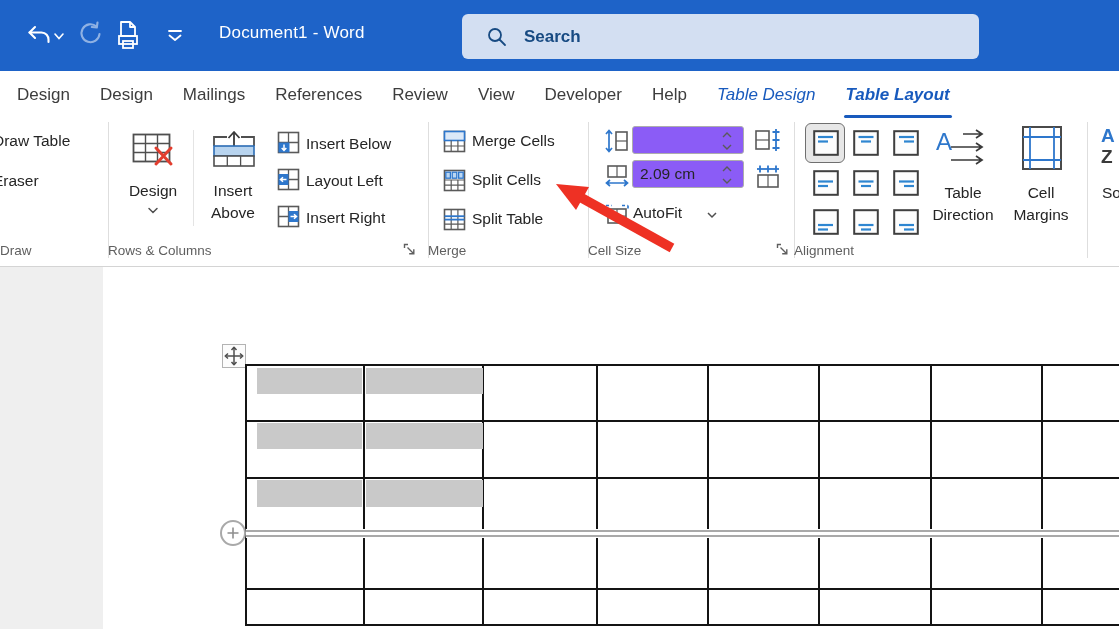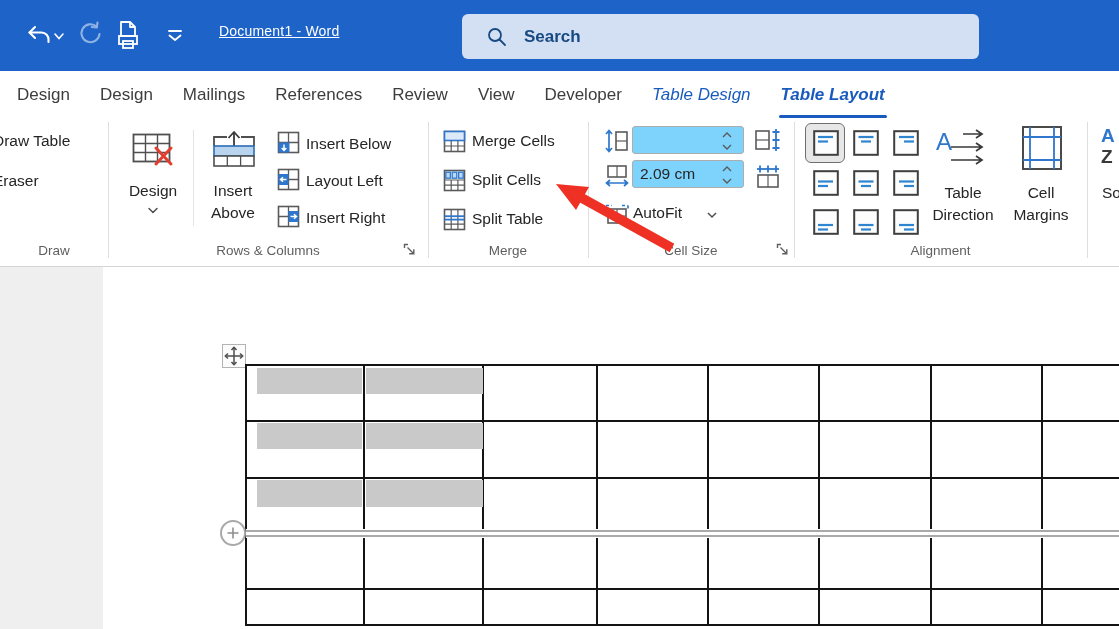--- a/index.html
+++ b/index.html
@@ -4,41 +4,41 @@
 <style>
   * { margin:0; padding:0; box-sizing:border-box; }
   html,body { width:1119px; height:629px; }
   body { font-family:"Liberation Sans", sans-serif; background:#fff; }
   #app { position:relative; width:1119px; height:629px; overflow:hidden; background:#fff; }
   .abs { position:absolute; }
 
   
   #titlebar { position:absolute; left:0; top:0; width:1119px; height:71px; background:var(--blue,#1e63c8); }
   .tb-icon { position:absolute; }
-  #win-title { position:absolute; left:219px; top:23px; color:#fff; font-size:14px; letter-spacing:.2px;text-decoration:underline; }
+  #win-title { position:absolute; left:219px; top:23px; color:#fff; font-size:17px; letter-spacing:.2px; }
   #searchbox { position:absolute; left:462px; top:14px; width:517px; height:45px; background:var(--searchbg,#d3dff2); border-radius:6px; }
   #searchbox .s-icon { position:absolute; left:24px; top:12px; }
   #searchbox .s-text { position:absolute; left:62px; top:0; line-height:45px; font-size:17px; color:var(--searchtx,#174a82);font-weight:bold; }
 
   
   #tabrow { position:absolute; left:0; top:71px; width:1119px; height:47px; background:#fff; display:flex; align-items:stretch; padding-left:2px; }
   .tab { position:relative; display:flex; align-items:center; padding:0 15px; font-size:17px; color:#3d3d3d; white-space:nowrap; cursor:default; }
   .tab.ctx { color:var(--accent,#185abd);font-style:italic; }
   .tab.active { color:var(--accent,#185abd); font-weight:700; }
   .tab.active::after { content:""; position:absolute; left:13px; right:13px; bottom:0; height:3px; background:var(--accent,#185abd); border-radius:2px; }
 
   
   #ribbon { position:absolute; left:0; top:118px; width:1119px; height:149px; background:#fff; border-bottom:1px solid #d4d4d4; }
   .gsep { position:absolute; top:4px; width:1px; height:136px; background:#dedede; }
   .msep { position:absolute; width:1px; background:#e4e4e4; }
-  .glabel { position:absolute; top:125px; font-size:13.5px; color:#5f5f5f; text-align:center; }
+  .glabel { position:absolute; top:125px; font-size:13.5px; color:#5f5f5f; }
   .rlabel { position:absolute; font-size:15.5px; color:#252525; white-space:nowrap; }
   .rlabel.center { text-align:center; }
   .launcher { position:absolute; }
-  .spinfield { position:absolute; width:112px; height:28px; background:#7dd3fc; border:1px solid #adadad; border-radius:3px; }
+  .spinfield { position:absolute; width:112px; height:28px; background:#8b5cf6; border:1px solid #adadad; border-radius:3px; }
   .spinfield input { position:absolute; left:7px; top:1px; width:78px; height:24px; border:0; outline:none; background:transparent; font-family:"Liberation Sans",sans-serif; font-size:15.5px; color:#252525; }
   .spin-ch { position:absolute; }
 
   
   .al-sel-wrap { position:absolute; width:40px; height:40px; border:1.4px solid #6f6f6f; background:#e7e7e7; border-radius:6px; }
 
   
   #doc { position:absolute; left:0; top:267px; width:1119px; height:362px; background:#fff; }
   #doc-strip { position:absolute; left:0; top:0; width:103px; height:362px; background:#efefef; }
   #move-handle { position:absolute; left:222px; top:77px; width:24px; height:24px; background:#fcfcfc; border:1px solid #b3b3b3; }
@@ -87,20 +87,21 @@
   </div>
 
   <div id="tabrow">
     <div class="tab">Design</div>
     <div class="tab">Design</div>
     <div class="tab">Mailings</div>
     <div class="tab">References</div>
     <div class="tab">Review</div>
     <div class="tab">View</div>
     <div class="tab">Developer</div>
+    <div class="tab">Help</div>
     <div class="tab ctx">Table Design</div>
     <div class="tab ctx active">Table Layout</div>
   </div>
 
   <div id="ribbon">
 
     <div class="gsep" style="left:108px"></div>
     <div class="gsep" style="left:428px"></div>
     <div class="gsep" style="left:588px"></div>
     <div class="gsep" style="left:794px"></div>

